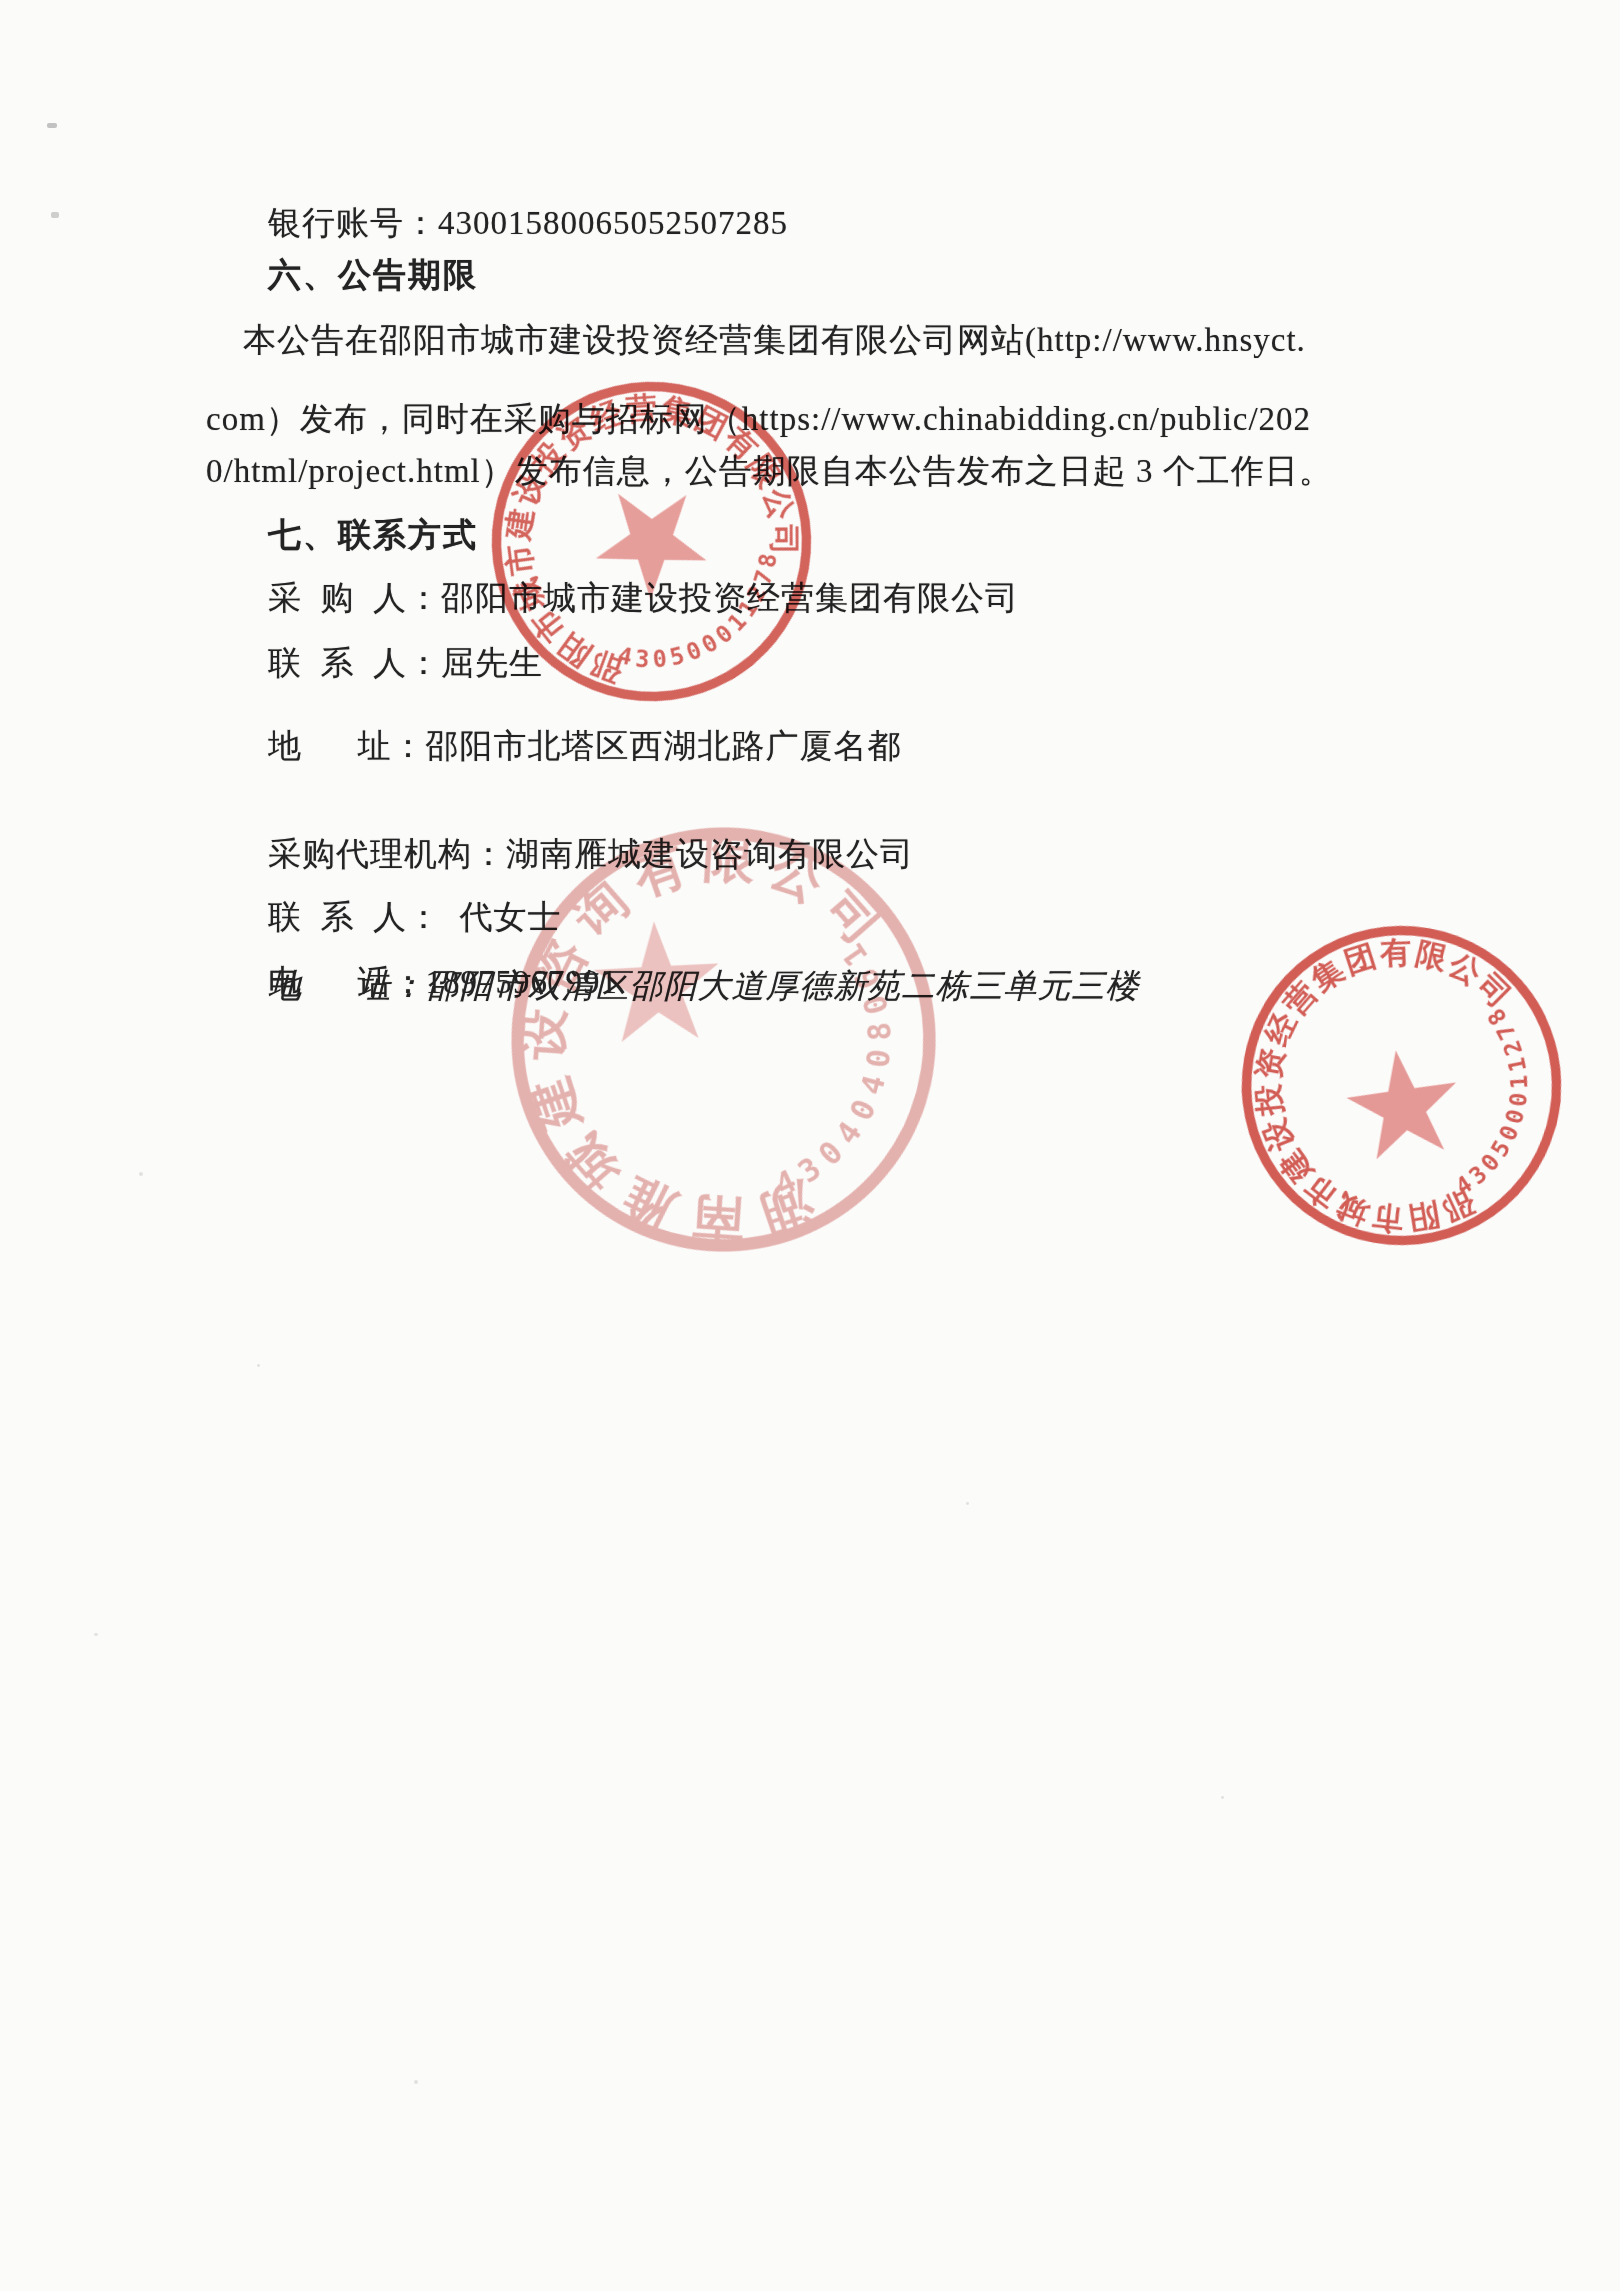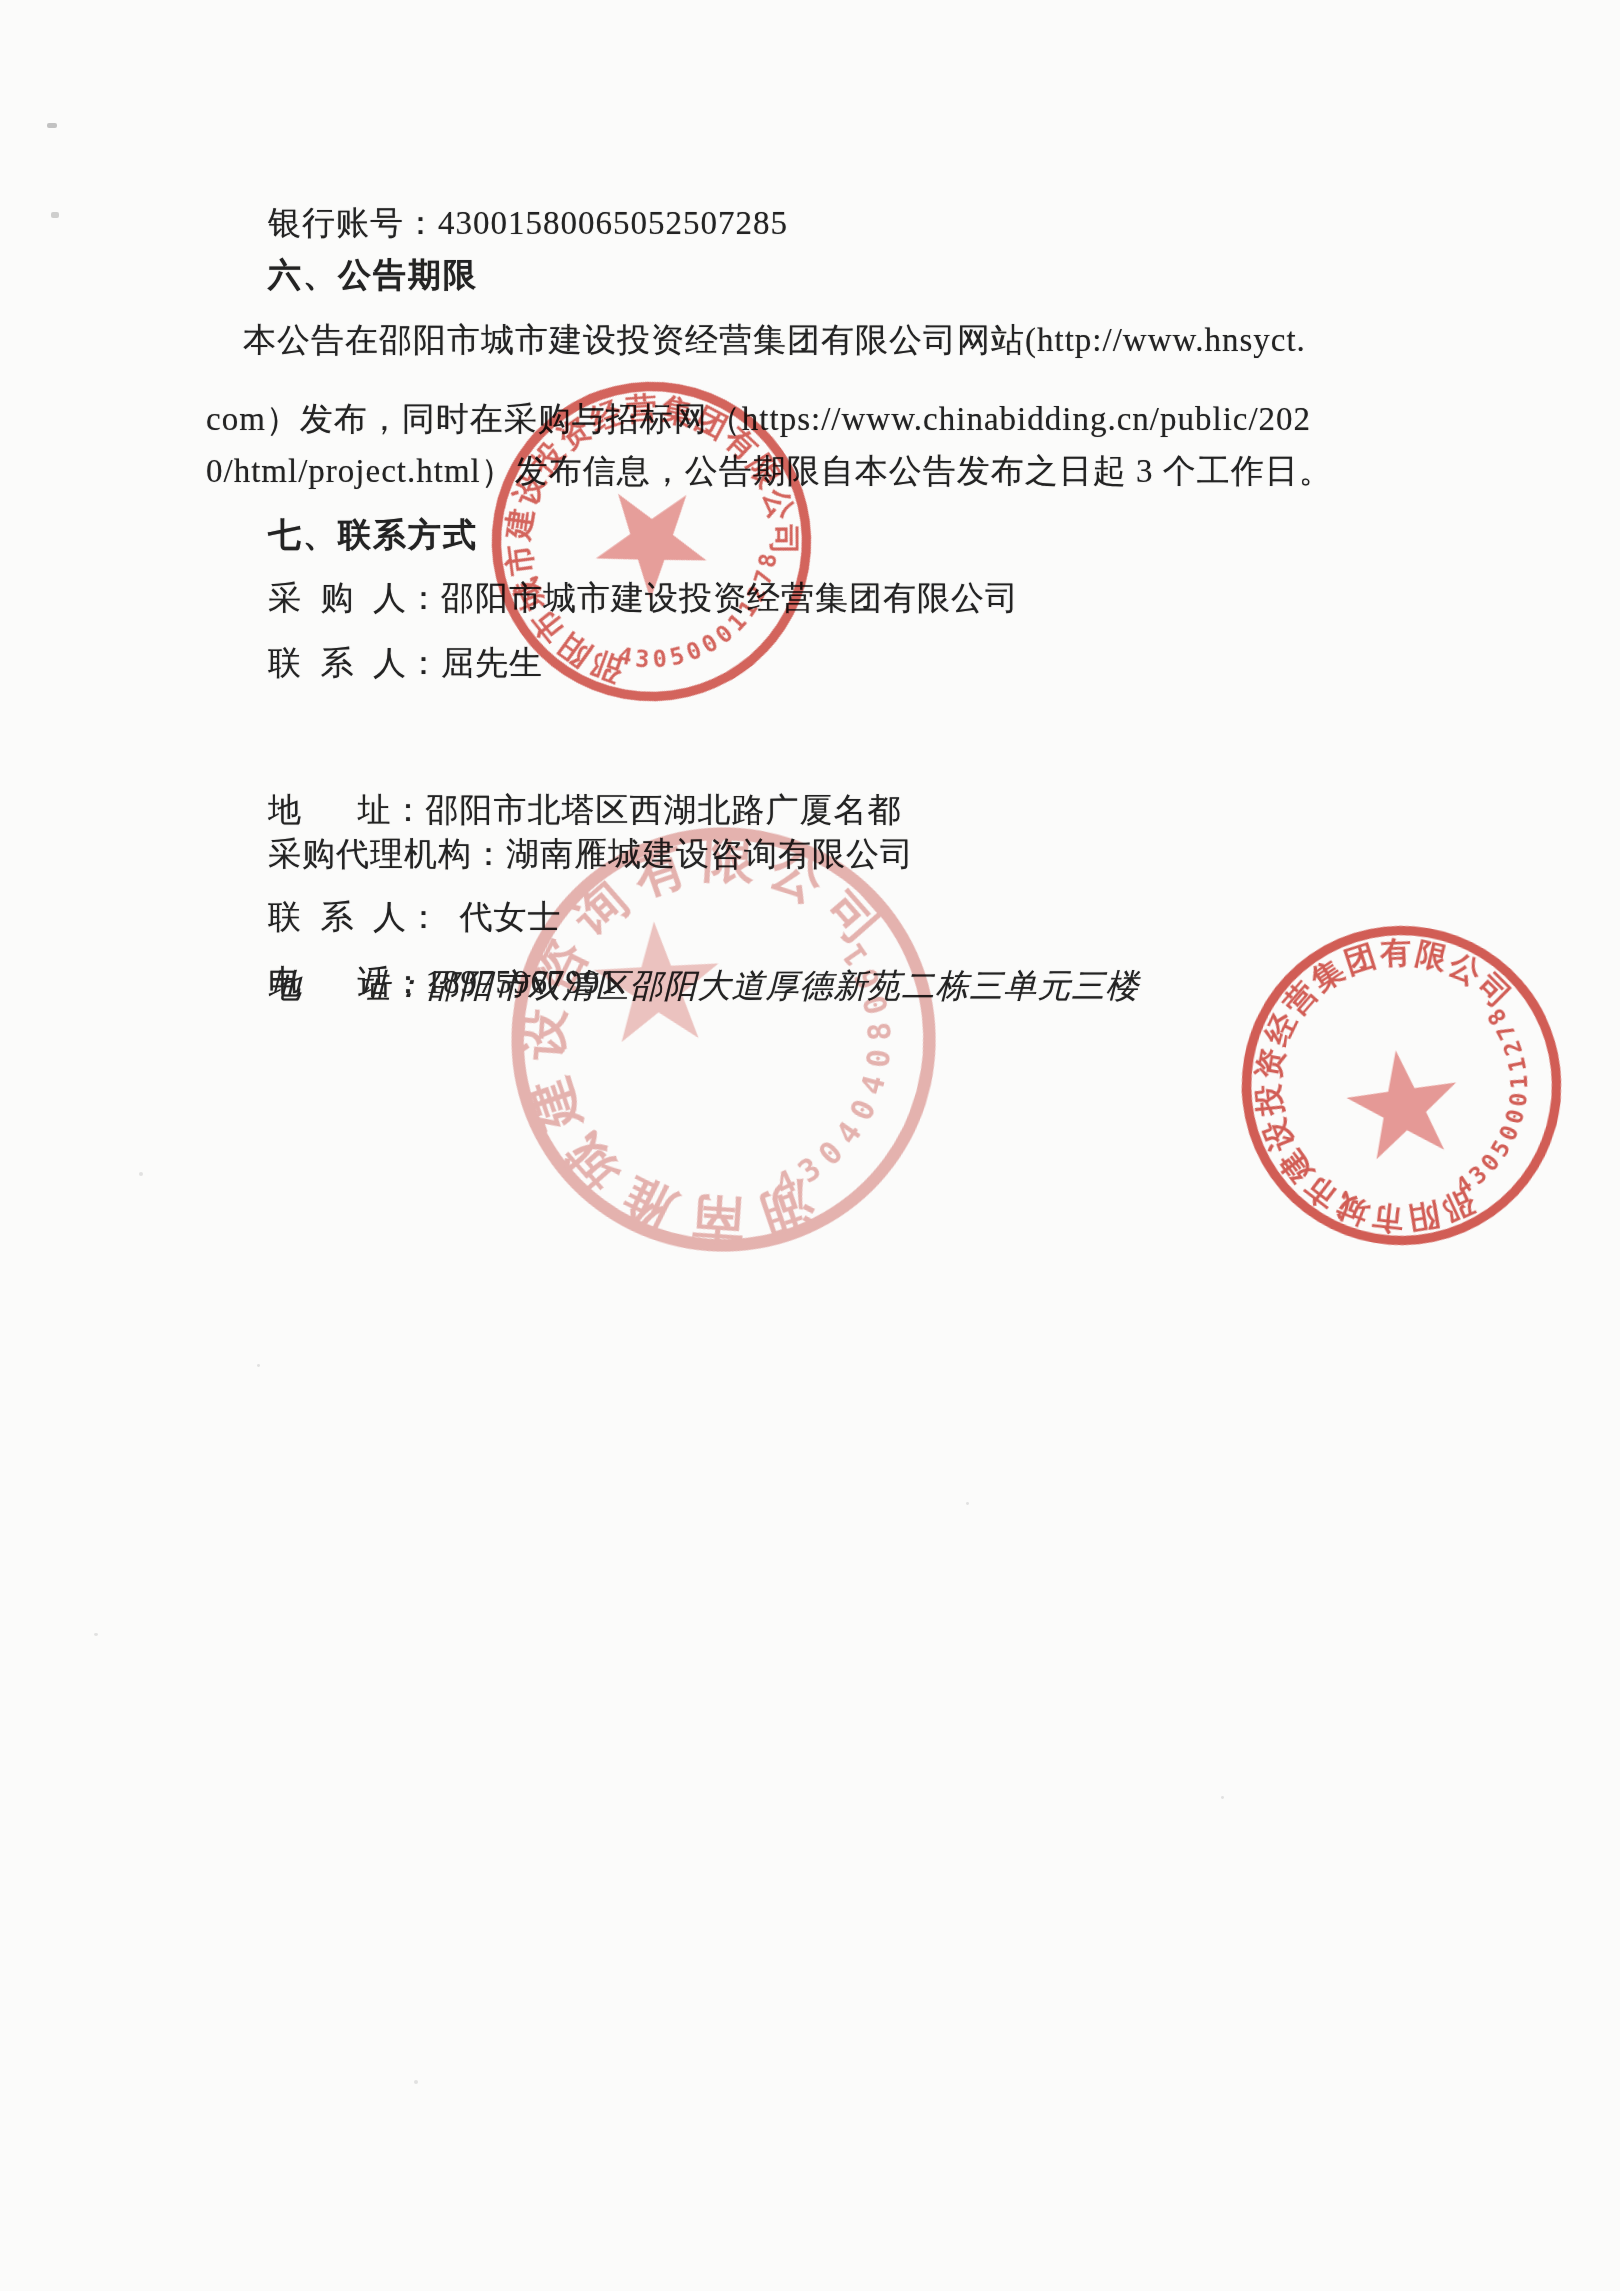--- a/index.html
+++ b/index.html
@@ -30,21 +30,21 @@
   }
   .l-bank     { left: 268px; top: 201px; }
   .l-sec6     { left: 268px; top: 253px; }
   .l-p1       { left: 243px; top: 318px; }
   .l-p2       { left: 206px; top: 397px; }
   .l-p3       { left: 206px; top: 449px; }
   .l-sec7     { left: 268px; top: 513px; }
   .l-buyer    { left: 268px; top: 576px; }
   .l-contact1 { left: 268px; top: 641px; }
   .l-phone1   { left: 268px; top: 706px; }
-  .l-addr1    { left: 268px; top: 788px; }
+  .l-addr1    { left: 268px; top: 724px; }
   .l-agency   { left: 268px; top: 832px; }
   .l-contact2 { left: 268px; top: 895px; }
   .l-phone2   { left: 268px; top: 960px; }
   .l-addr2    { left: 268px; top: 964px; font-style: italic; }
 
   
   .seal {
     position: absolute;
     mix-blend-mode: multiply;
     pointer-events: none;

